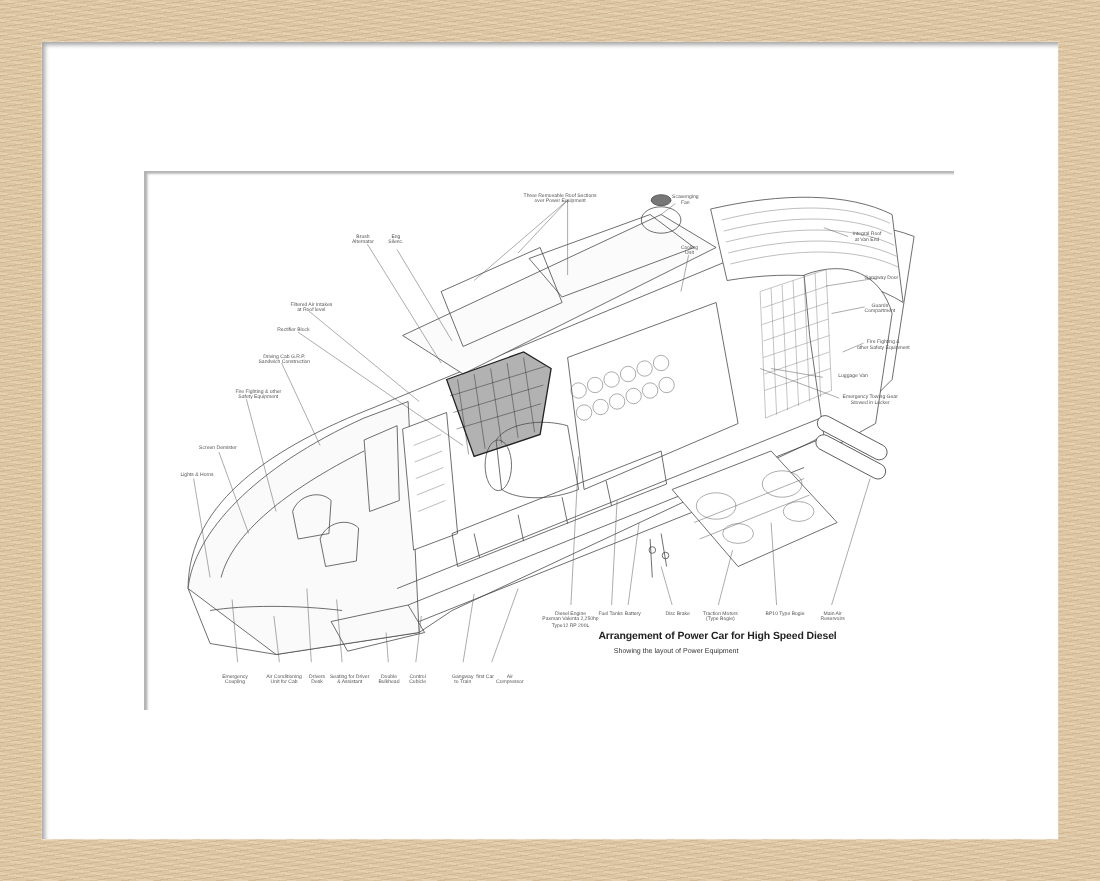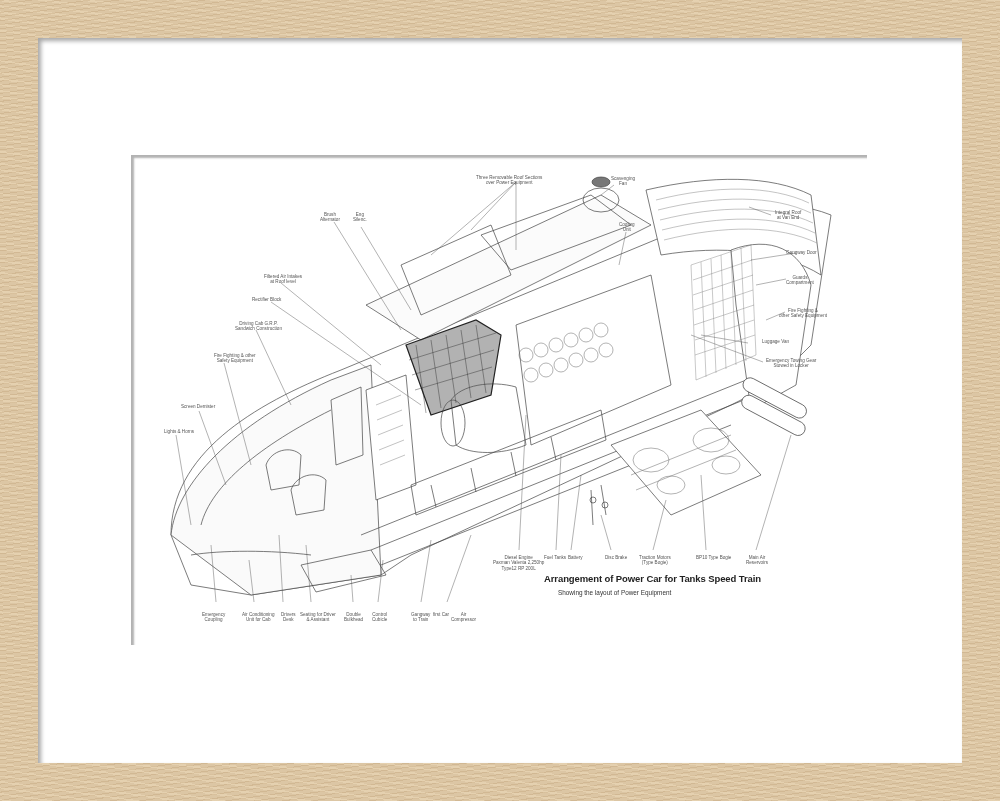--- a/index.html
+++ b/index.html
@@ -253,15 +253,15 @@
 Type12 RP 200L</div>
   <div class="lbl" style="left:413px;top:400px;">Fuel Tanks</div>
   <div class="lbl" style="left:437px;top:400px;">Battery</div>
   <div class="lbl" style="left:474px;top:400px;">Disc Brake</div>
   <div class="lbl" style="left:508px;top:400px;">Traction Motors
 (Type Bogie)</div>
   <div class="lbl" style="left:565px;top:400px;">BP10 Type Bogie</div>
   <div class="lbl" style="left:615px;top:400px;">Main Air
 Reservoirs</div>
 
-  <div class="title">Arrangement of Power Car for Tanks Speed Train</div>
+  <div class="title">Arrangement of Power Car for High Speed Diesel</div>
   <div class="subtitle">Showing the layout of Power Equipment</div>
 </div>
 
 </body></html>

